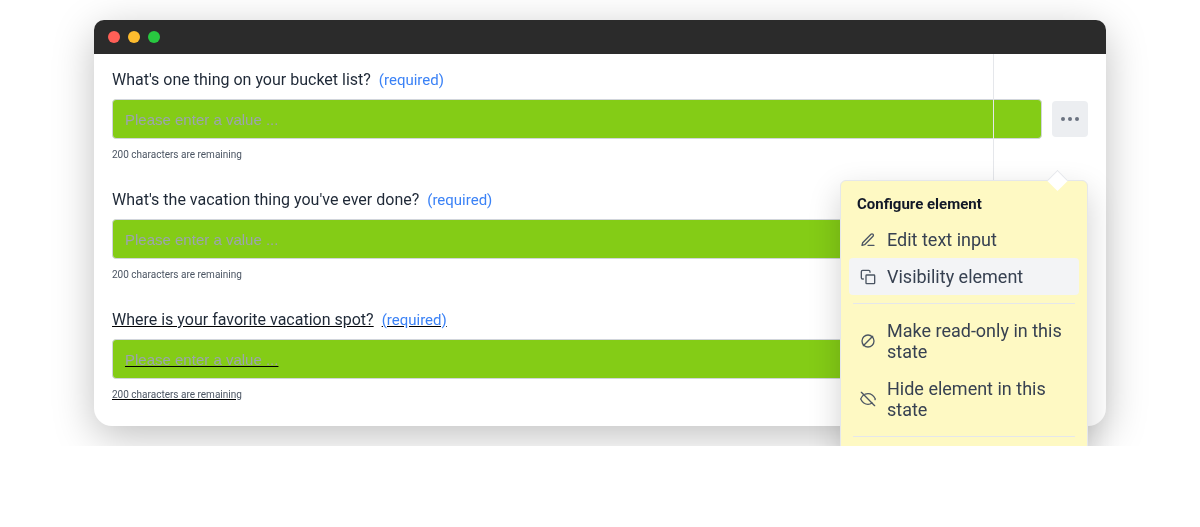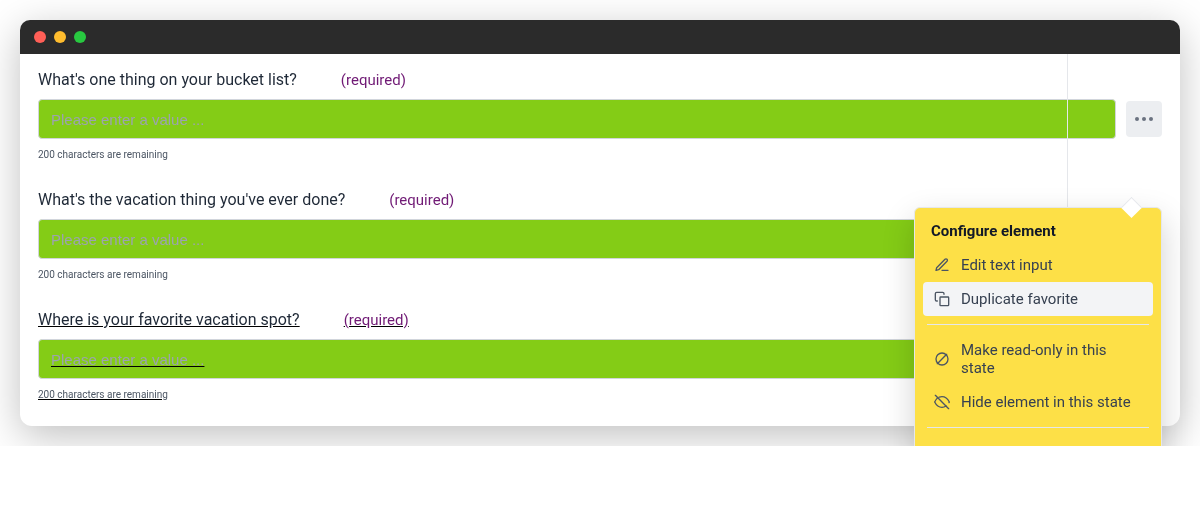--- a/index.html
+++ b/index.html
@@ -2,23 +2,23 @@
 <html><head>
 <meta charset="utf-8">
 <style>
   * { box-sizing: border-box; margin: 0; padding: 0; }
   body {
     font-family: -apple-system, BlinkMacSystemFont, "Segoe UI", Roboto, Helvetica, Arial, sans-serif;
     background: #fff;
     padding: 20px;
   }
   .window {
-    width: 1160px;
+    width: 1012px;
     margin: 0 auto;
-    border-radius: 12px;
+    border-radius: 18px;
     overflow: visible;
     box-shadow: 0 10px 40px rgba(0,0,0,0.25);
     background: #fff;
     position: relative;
   }
   .titlebar {
     background: #2b2b2b;
     height: 34px;
     display: flex;
     align-items: center;
@@ -52,22 +52,21 @@
     align-items: baseline;
     gap: 8px;
     margin-bottom: 10px;
   }
   .field-label {
     font-size: 16px;
     color: #1f2937;
   }
   .field-required {
     font-size: 15px;
-    color: #701a75;
-    margin-left: 36px;
+    color: #3b82f6;
   }
   .input-row {
     display: flex;
     align-items: center;
     gap: 10px;
   }
   .text-input {
     flex: 1;
     height: 40px;
     border: 1px solid #d1d5db;
@@ -97,27 +96,26 @@
     margin-top: 10px;
     font-size: 10px;
     color: #4b5563;
   }
 
   .popover {
     position: absolute;
     top: 126px;
     right: 18px;
     width: 248px;
-    background: #fde047;
+    background: #fef9c3;
     border: 1px solid #e5e7eb;
     border-radius: 6px;
     box-shadow: 0 12px 32px rgba(0,0,0,0.18);
     z-index: 10;
     padding: 14px 0 6px 0;
-    margin-top: 27px;
   }
   .popover::before {
     content: "";
     position: absolute;
     top: -8px;
     right: 22px;
     width: 14px;
     height: 14px;
     background: #fff;
     border-left: 1px solid #e5e7eb;
@@ -135,21 +133,21 @@
     height: 1px;
     background: #e5e7eb;
     margin: 8px 12px;
   }
   .menu-item {
     display: flex;
     align-items: center;
     gap: 10px;
     padding: 8px 10px;
     border-radius: 4px;
-    font-size: 15px;
+    font-size: 18px;
     color: #374151;
     cursor: pointer;
     position: relative;
   }
   .menu-item.hover { background: #f3f4f6; }
   .menu-item.danger { color: #dc2626; }
   .menu-item .icon {
     width: 18px;
     height: 18px;
     display: flex;
@@ -235,21 +233,21 @@
           <span>Edit text input</span>
         </div>
 
         <div class="menu-item hover">
           <span class="icon">
             <svg width="16" height="16" viewBox="0 0 24 24" fill="none" stroke="currentColor" stroke-width="2" stroke-linecap="round" stroke-linejoin="round">
                 <rect x="9" y="9" width="13" height="13" rx="1"></rect>
                 <path d="M5 15H4a2 2 0 0 1-2-2V4a2 2 0 0 1 2-2h9a2 2 0 0 1 2 2v1"></path>
               </svg>
           </span>
-          <span>Duplicate favorite</span>
+          <span>Visibility element</span>
         </div>
 
       </div>
 
       <div class="popover-sep"></div>
 
       <div class="popover-group">
 
         <div class="menu-item">
           <span class="icon">

